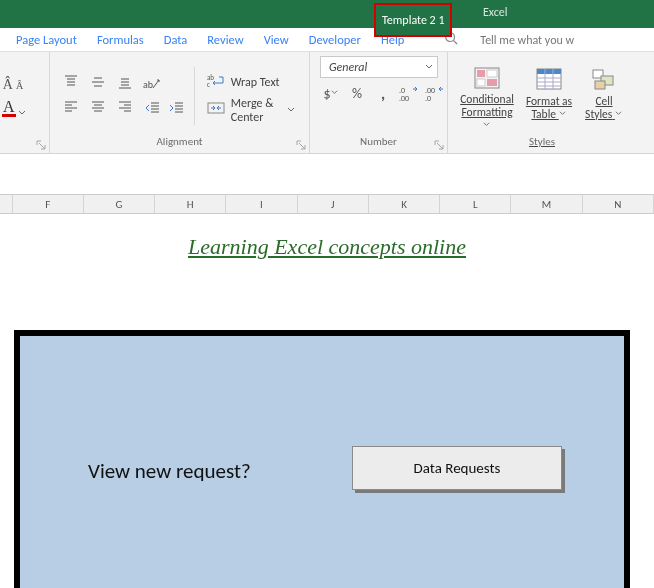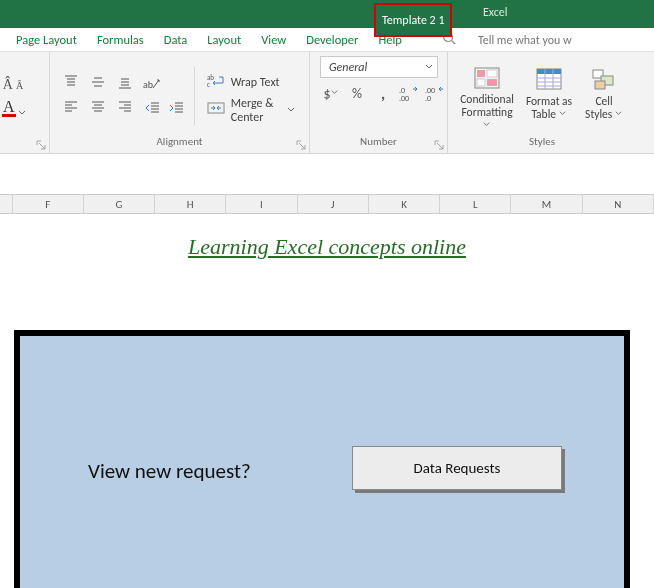--- a/index.html
+++ b/index.html
@@ -5,33 +5,33 @@
   * { box-sizing: border-box; margin: 0; padding: 0; }
   body { font-family: "Segoe UI", Calibri, Arial, sans-serif; font-size: 12px; color: #444; background: #fff; width: 654px; height: 588px; overflow: hidden; }
 
   
   .title-bar { height: 28px; background: #217346; display: flex; align-items: center; justify-content: center; position: relative; }
   .title-doc { position: absolute; left: 374px; top: 3px; color: #fff; font-size: 12px; padding: 8px 6px; border: 2px solid #d40000; background: #217346; }
   .title-app { position: absolute; left: 460px; top: 5px; color: #d9e8df; font-size: 12px; padding-left: 23px; }
 
   
   .tabs { height: 24px; background: #fff; border-bottom: 1px solid #e1e1e1; display: flex; align-items: center; padding-left: 16px; gap: 20px; }
-  .tab { color: #15803d; font-size: 12.5px; cursor: pointer; }
+  .tab { color: #3b82f6; font-size: 12.5px; cursor: pointer; }
   .tellme { display: flex; align-items: center; gap: 22px; color: #777; margin-left: 20px; }
   .tellme svg { width: 14px; height: 14px; }
 
   
   .ribbon { background: #f3f3f3; border-bottom: 1px solid #d4d4d4; height: 102px; display: flex; position: relative; }
   .group { border-right: 1px solid #d8d8d8; display: flex; flex-direction: column; padding: 4px 10px 2px 10px; position: relative; }
   .group-body { flex: 1; display: flex; align-items: center; }
   .group-label { font-size: 11px; color: #6d6d6d; text-align: center; padding-bottom: 3px; }
   .grp-font { width: 50px; padding-left: 2px; }
   .grp-align { width: 260px; justify-content: space-between; }
   .grp-num { width: 138px; }
-  .grp-styles { width: 188px; border-right: none; }
+  .grp-styles { width: 188px; border-right: none; text-decoration: underline; }
 
   .icon-btn { width: 22px; height: 22px; display: flex; align-items: center; justify-content: center; color: #555; }
   .row { display: flex; align-items: center; gap: 2px; }
   .col { display: flex; flex-direction: column; gap: 4px; }
 
   .font-letters { display:flex; align-items:center; gap:3px; }
   .aa-big { font-size:14px; font-family:"Times New Roman",serif; }
   .aa-small { font-size:10px; font-family:"Times New Roman",serif; }
   .font-color { display:flex; align-items:flex-end; gap:2px; }
   .underlineA { font-family:"Times New Roman",serif; font-size:16px; border-bottom:3px solid #d40000; line-height:14px; padding:0 1px; color:#333; }
@@ -80,21 +80,21 @@
 
 <div class="title-bar">
   <div class="title-doc">Template 2 1</div>
   <div class="title-app">Excel</div>
 </div>
 
 <div class="tabs">
   <div class="tab">Page Layout</div>
   <div class="tab">Formulas</div>
   <div class="tab">Data</div>
-  <div class="tab">Layout</div>
+  <div class="tab">Review</div>
   <div class="tab">View</div>
   <div class="tab">Developer</div>
   <div class="tab">Help</div>
   <div class="tellme">
     <span>
       <svg viewBox="0 0 16 16" width="14" height="14">
           <circle cx="7" cy="7" r="5" fill="none" stroke="#888" stroke-width="1.4"></circle>
           <line x1="11" y1="11" x2="15" y2="15" stroke="#888" stroke-width="1.6"></line>
         </svg>
     </span>

